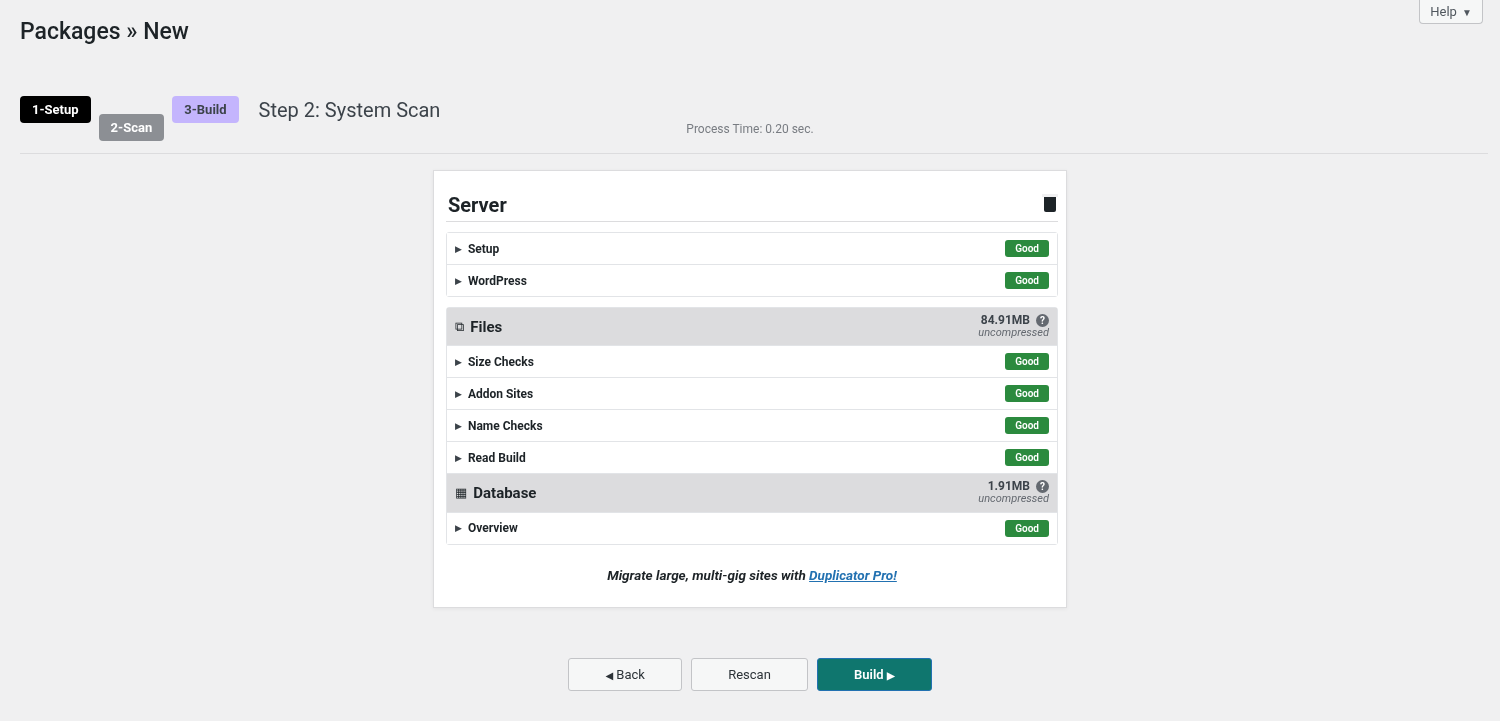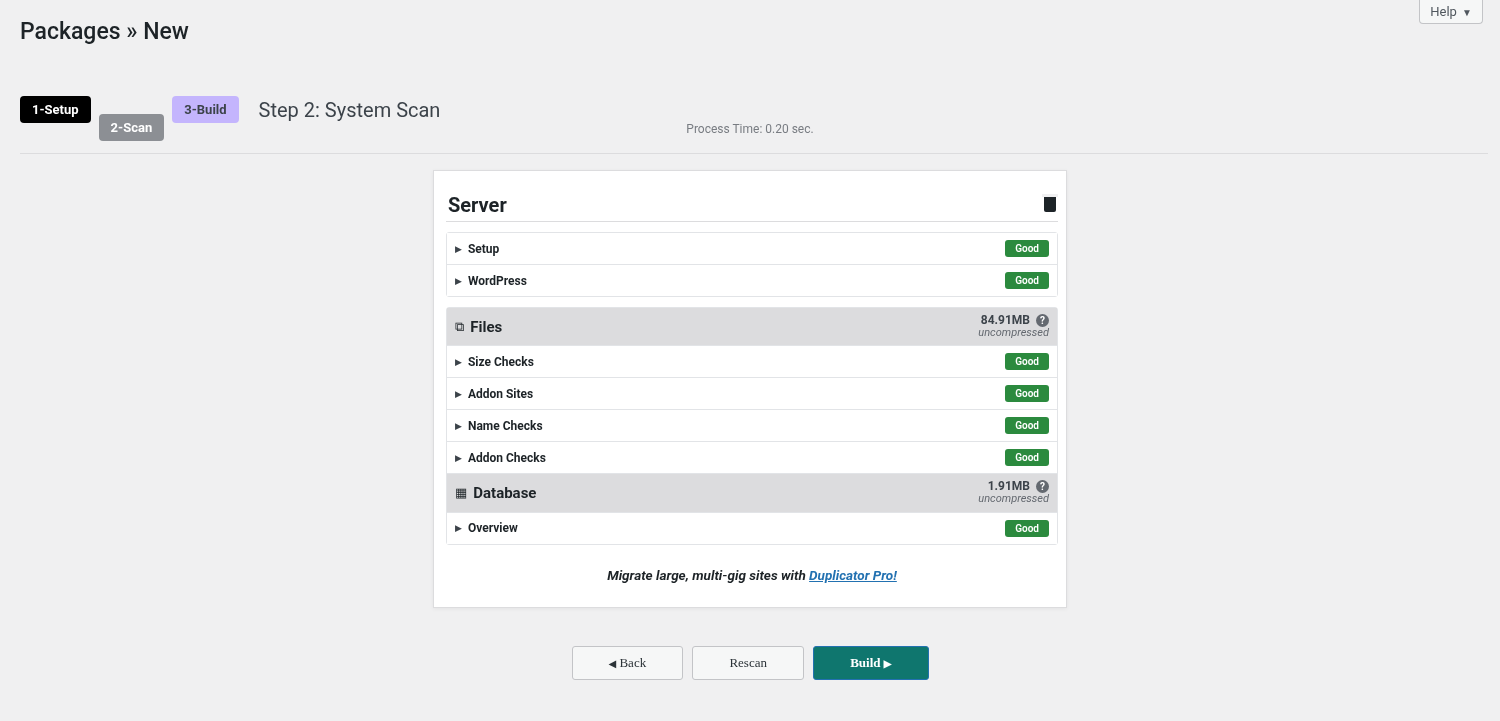--- a/index.html
+++ b/index.html
@@ -276,22 +276,21 @@
 }
 .btn {
   display: inline-block;
   padding: 8px 36px;
   font-size: 13px;
   border-radius: 3px;
   border: 1px solid #c3c4c7;
   background: #f6f7f7;
   color: #2c3338;
   cursor: pointer;
-  margin: 0 3px;
-  font-family: Liberation Serif, serif;
+  margin: 12px 3px;
 }
 .btn.primary {
   background: #0f766e;
   border-color: #2271b1;
   color: #fff;
   font-weight: 600;
 }
 .btn .tri { font-size: 10px; }
 .server-icon {
   display: inline-block;
@@ -387,21 +386,21 @@
       <span class="label">Addon Sites</span>
       <span class="badge">Good</span>
     </div>
     <div class="row">
       <span class="caret">▶</span>
       <span class="label">Name Checks</span>
       <span class="badge">Good</span>
     </div>
     <div class="row">
       <span class="caret">▶</span>
-      <span class="label">Addon Checks</span>
+      <span class="label">Read Build</span>
       <span class="badge">Good</span>
     </div>
 
     <div class="row subhead">
       <span class="icon-sub">▦</span>
       <span class="label">Database</span>
       <div class="meta">
         <div class="size">
           <span>1.91MB</span>
           <span class="q">?</span>

